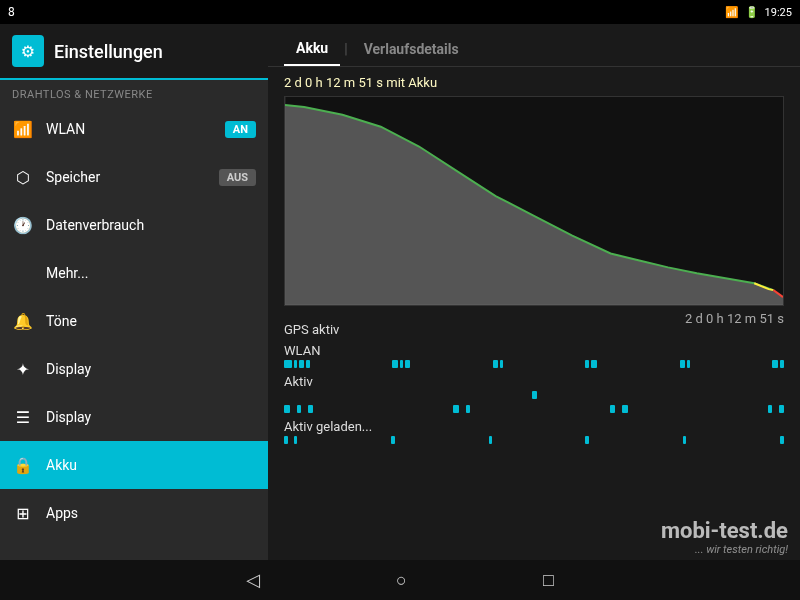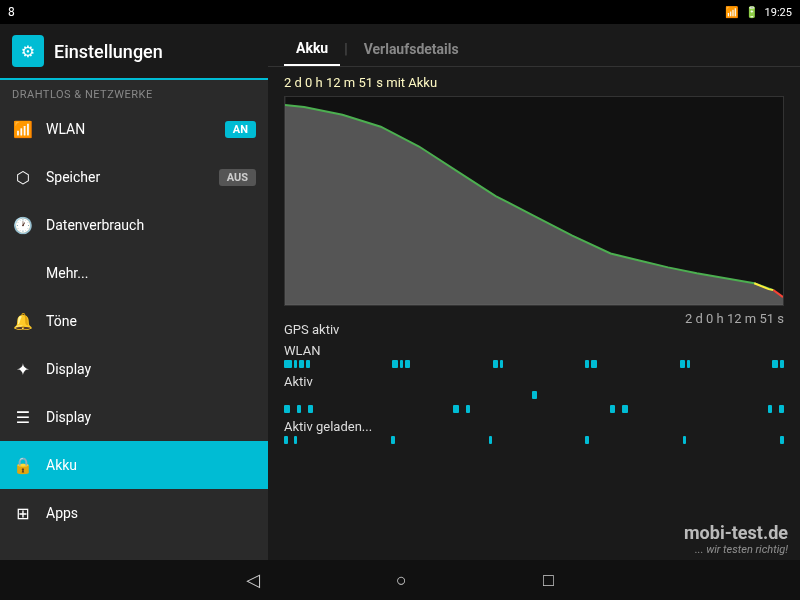--- a/index.html
+++ b/index.html
@@ -214,21 +214,21 @@
 
     
     #watermark {
       position: absolute;
       bottom: 44px;
       right: 12px;
       text-align: right;
       pointer-events: none;
     }
     #watermark .brand {
-      font-size: 18px;
+      font-size: 22px;
       font-weight: bold;
       color: rgba(255,255,255,0.7);
     }
     #watermark .tagline {
       font-size: 11px;
       color: rgba(255,255,255,0.5);
       font-style: italic;
     }
   </style>
 </head>

